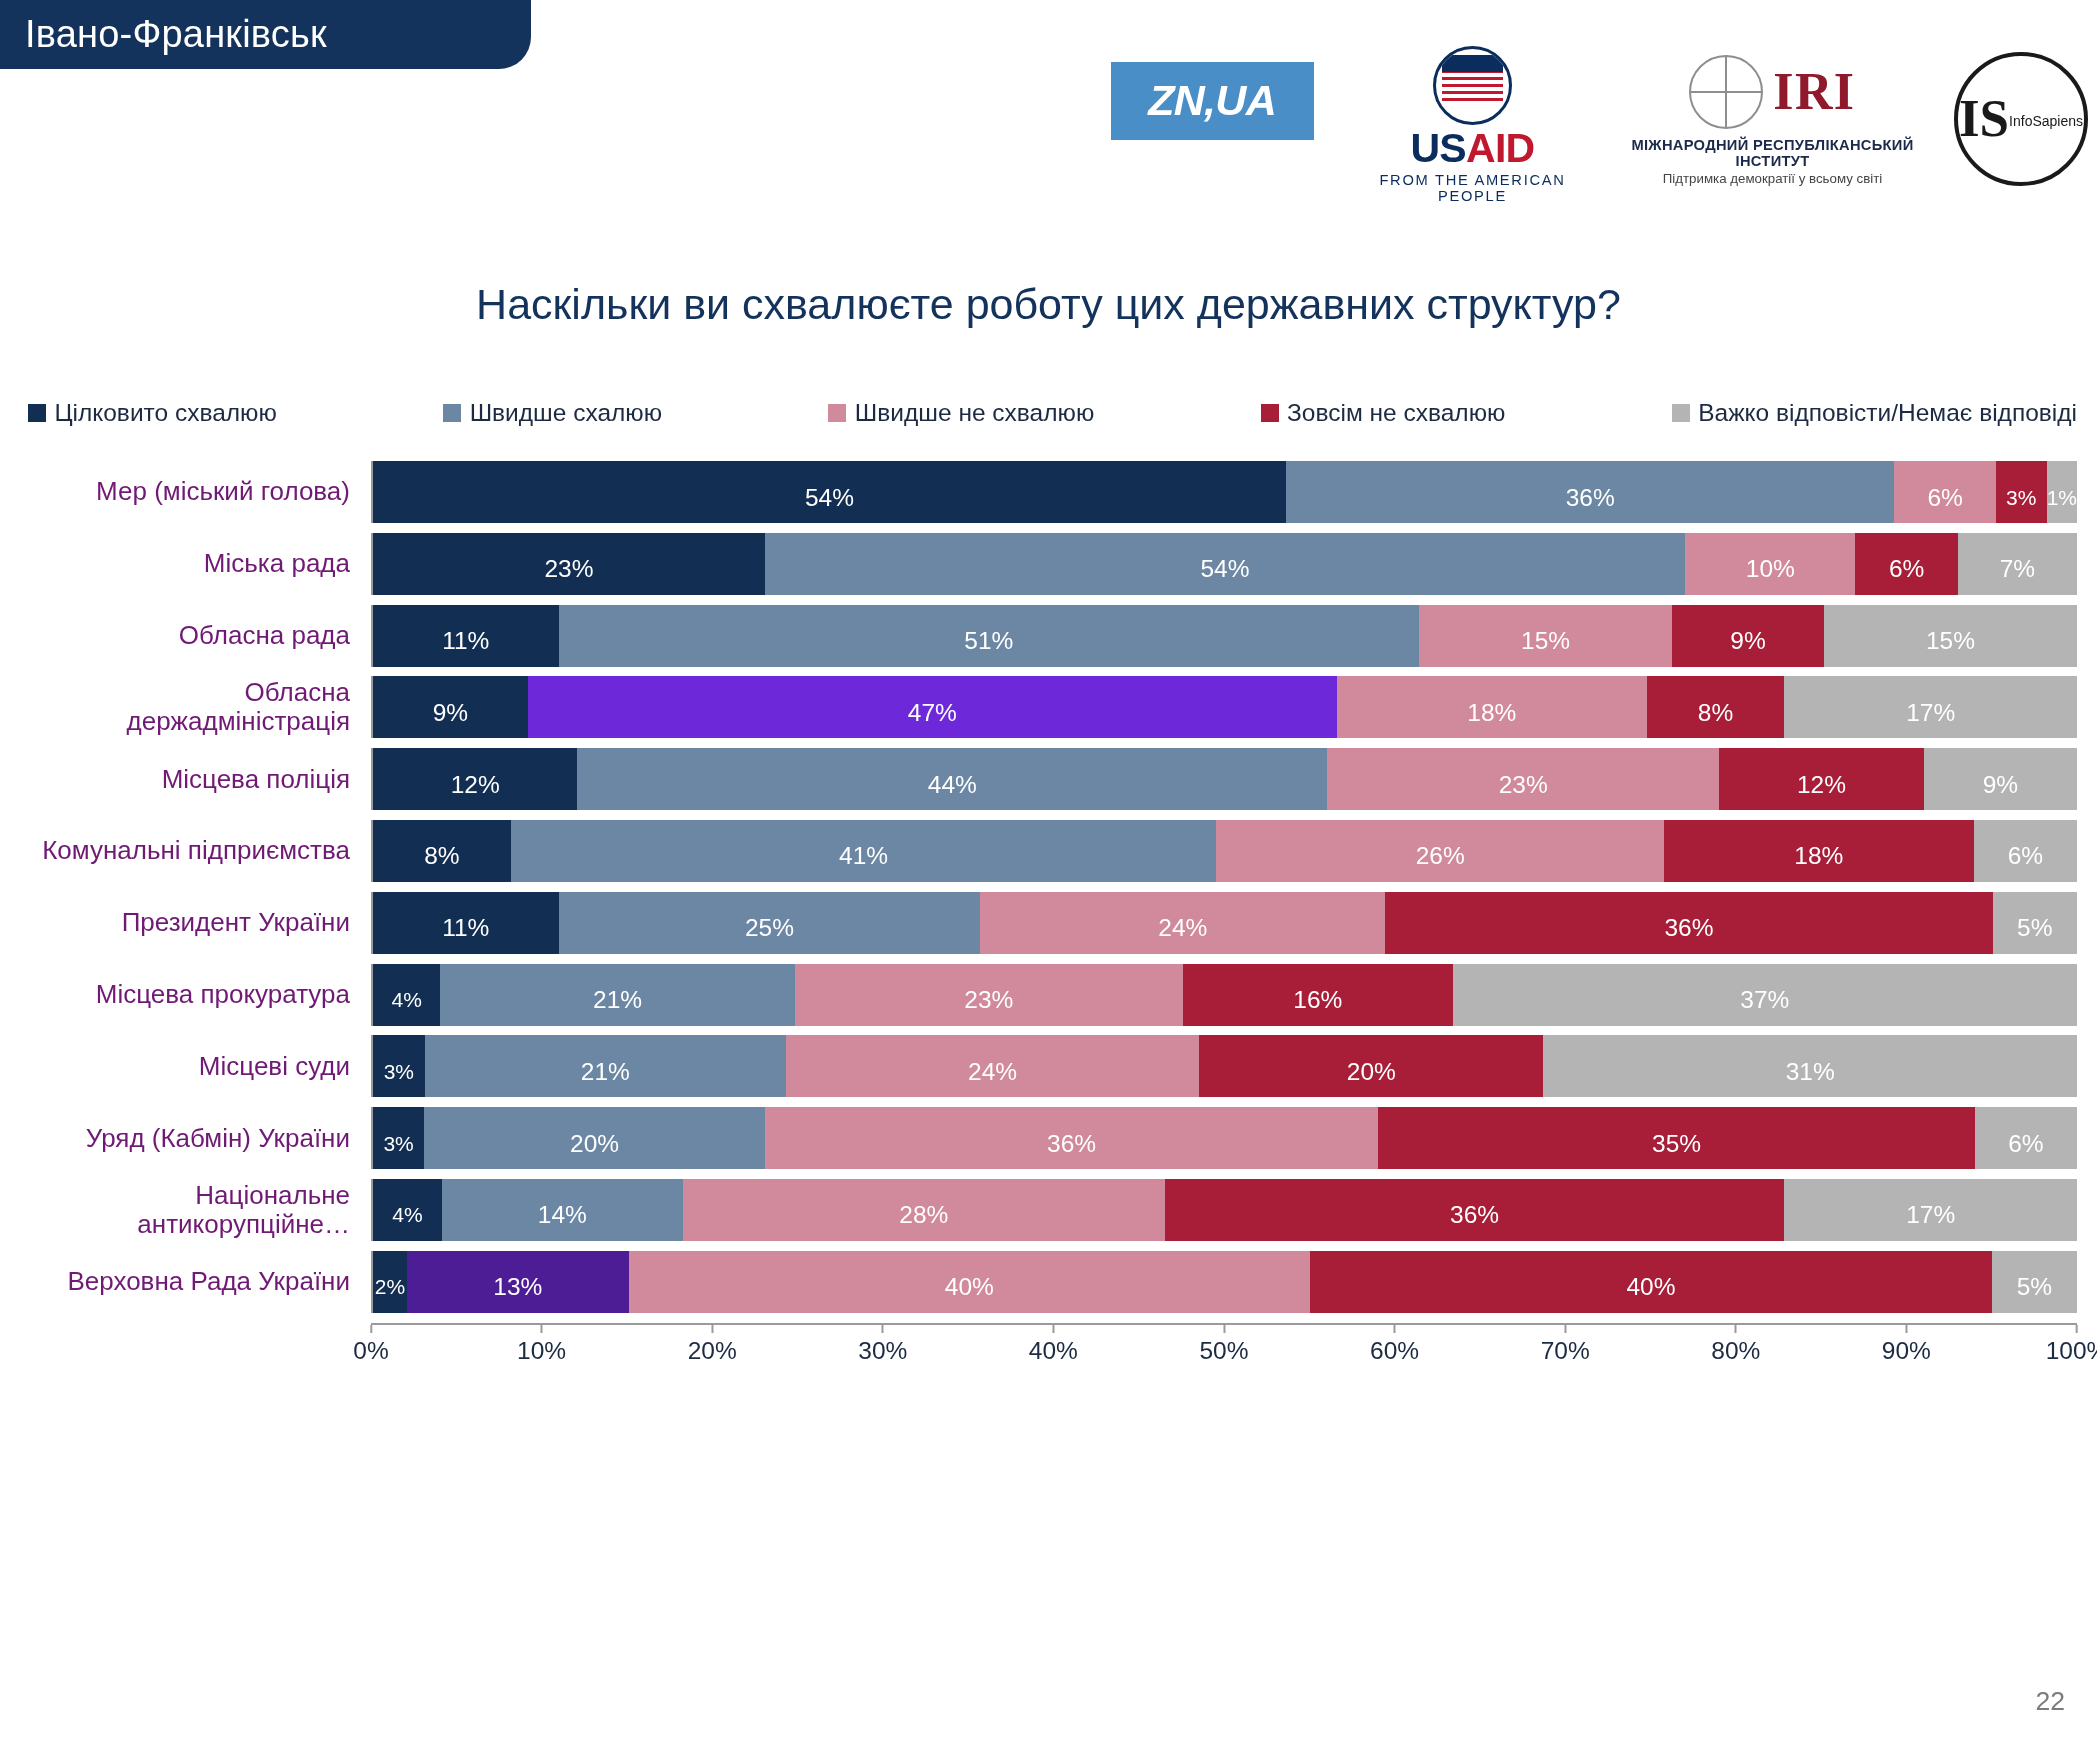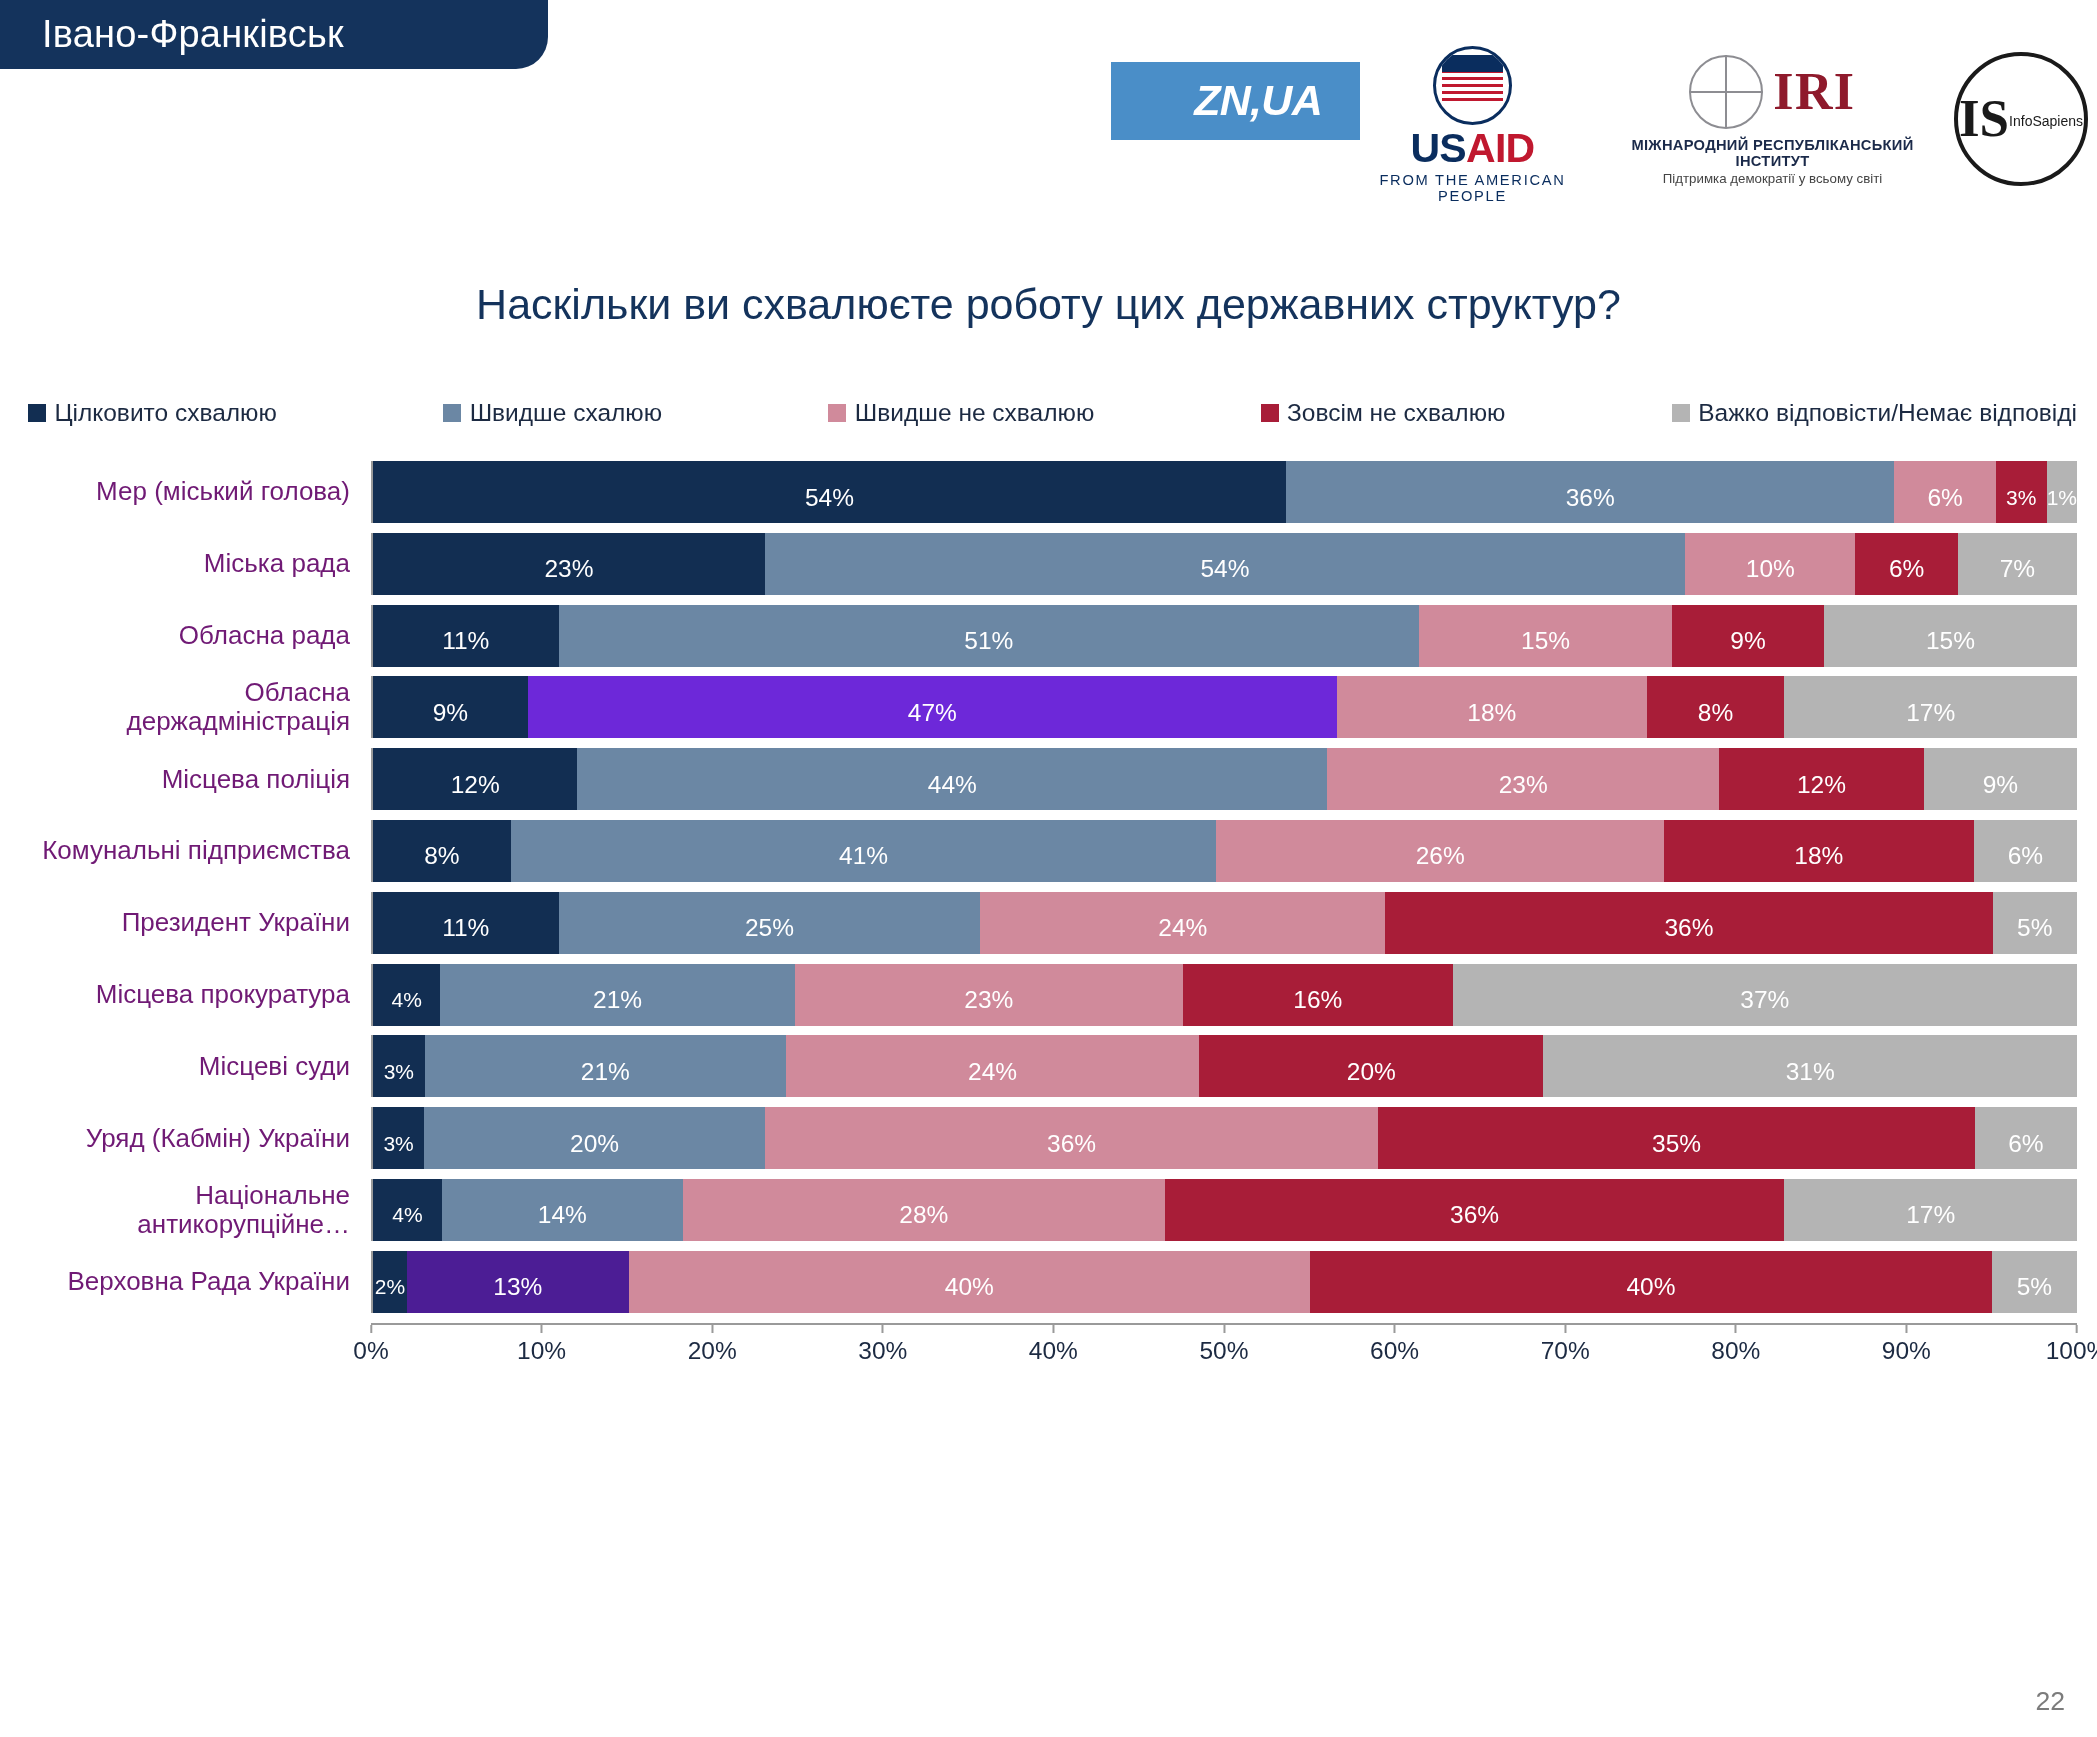--- a/index.html
+++ b/index.html
@@ -19,21 +19,20 @@
   .city-tab {
     position: absolute;
     top: 0;
     left: 0;
     width: 531px;
     height: 69px;
     background: #14335c;
     border-bottom-right-radius: 32px;
     display: flex;
     align-items: center;
-    padding-left: 17px;
   }
   .city-tab-label {
     color: #ffffff;
     font-size: 38px;
     padding-left: 25px;
     letter-spacing: 0.2px;
     white-space: nowrap;
   }
 
   
@@ -47,21 +46,20 @@
   .logo-zn {
     position: absolute;
     left: 19.6px;
     top: 19.6px;
     width: 203px;
     height: 78px;
     background: #4a8ec8;
     display: flex;
     align-items: center;
     justify-content: center;
-    padding-left: 46px;
   }
   .logo-zn span {
     color: #ffffff;
     font-size: 43px;
     font-weight: bold;
     font-style: italic;
     letter-spacing: -0.7px;
   }
 
   .logo-usaid {

